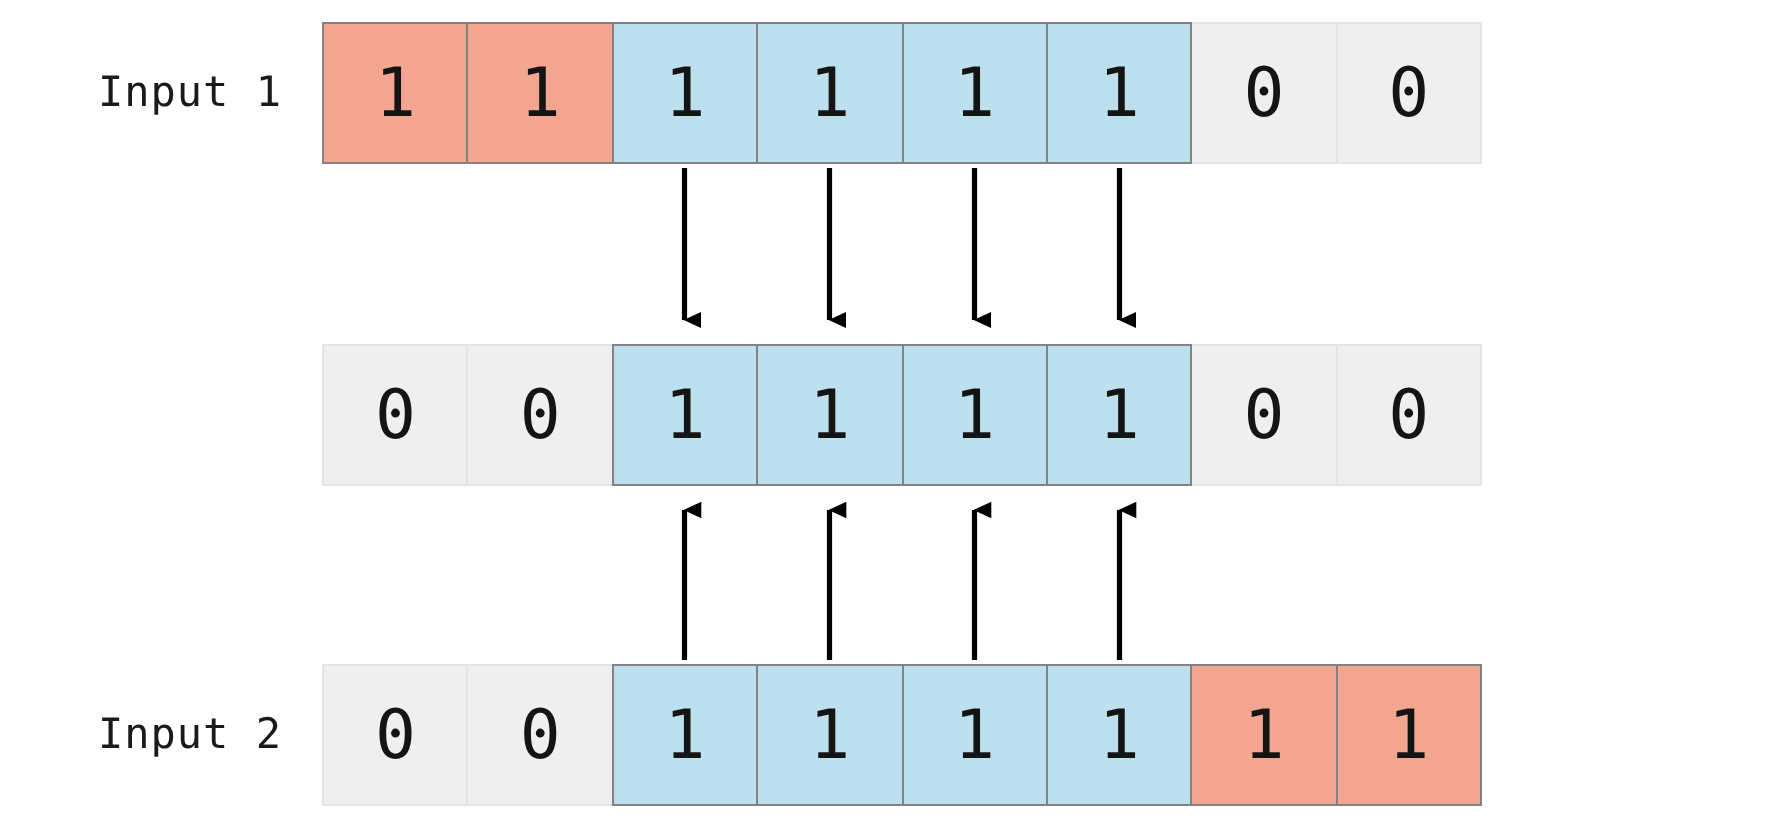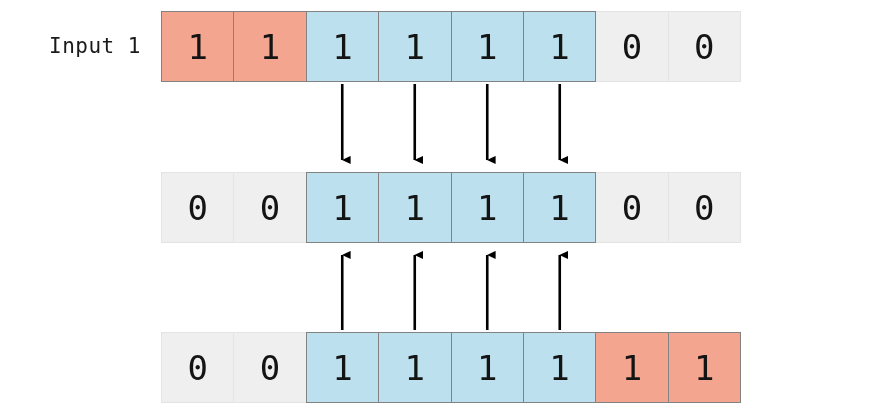--- a/index.html
+++ b/index.html
@@ -144,20 +144,21 @@
     <div class="bit-cell neutral">0</div>
     <div class="bit-cell neutral">0</div>
     <div class="bit-cell blue">1</div>
     <div class="bit-cell blue">1</div>
     <div class="bit-cell blue">1</div>
     <div class="bit-cell blue">1</div>
     <div class="bit-cell salmon">1</div>
     <div class="bit-cell salmon">1</div>
   </div>
 
+  <div class="row-label" id="label-input2">Input 2</div>
 
   <svg id="arrow-layer" viewBox="0 0 894 416" width="894" height="416">
     <defs>
       <marker id="head-down" markerWidth="9" markerHeight="9" refX="4.5" refY="8.4" orient="auto" markerUnits="userSpaceOnUse">
         <path d="M0.4,0 L8.6,0 L4.5,8.8 Z" fill="#000000"></path>
       </marker>
       <marker id="head-up" markerWidth="9" markerHeight="9" refX="4.5" refY="0.4" orient="auto" markerUnits="userSpaceOnUse">
         <path d="M4.5,0 L8.6,8.8 L0.4,8.8 Z" fill="#000000"></path>
       </marker>
     </defs>

